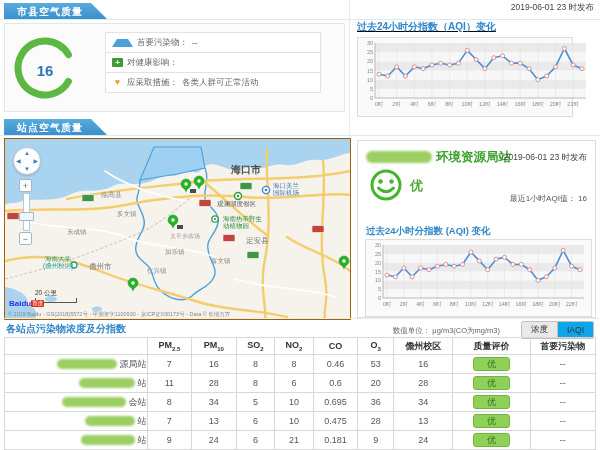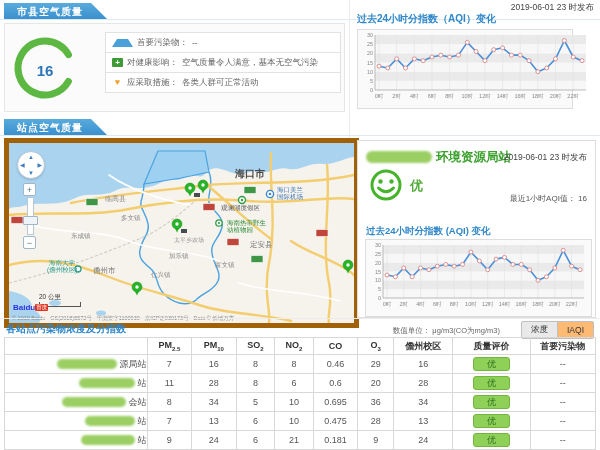--- a/index.html
+++ b/index.html
@@ -9,21 +9,21 @@
   
   .ribbon{position:absolute;left:4px;height:16px;line-height:17px;padding:0 24px 0 13px;
     background:linear-gradient(#58abdc,#3a90ce);color:#fff;font-size:10px;font-weight:bold;
     clip-path:polygon(0 0,calc(100% - 16px) 0,100% 100%,0 100%);letter-spacing:1px;}
   .secline{position:absolute;left:0;right:0;border-top:1px solid #dce9f3;}
 
   
   .city-box{position:absolute;left:4px;top:23px;width:341px;height:89px;background:#fbfbfb;border:1px solid #e6e6e6;box-sizing:border-box;}
   .gauge-num{position:absolute;left:22px;top:38px;width:36px;text-align:center;font-size:15px;font-weight:bold;color:#2a76b8;}
   .gauge-grade{position:absolute;left:104px;top:39px;font-size:12px;font-weight:bold;color:#54ab3a;}
-  .info-list{position:absolute;left:100px;top:9px;width:236px;}
+  .info-list{position:absolute;left:100px;top:9px;width:216px;}
   .info-row{display:flex;align-items:center;height:19px;border:1px solid #e2e2e2;margin-top:-1px;background:#fff;padding:0 6px;font-size:8.5px;color:#666;white-space:nowrap;overflow:hidden;}
   .info-row .lbl{color:#666;margin-right:4px;}
   .ii{width:11px;display:inline-block;margin-right:4px;text-align:center;flex:0 0 11px;}
   .ii-flask{width:0;height:0;border-left:5px solid transparent;border-right:5px solid transparent;border-bottom:8px solid #4aa0d8;}
   .ii-plus{width:9px;height:9px;background:#3f9c35;color:#fff;font-size:8px;line-height:9px;font-weight:bold;border-radius:1px;}
   .ii-heart{color:#f0a232;font-size:9px;line-height:9px;}
 
   
   .pub-date{position:absolute;font-size:8.5px;color:#444;}
   .col-divider{position:absolute;left:349px;top:0;height:318px;border-left:1px solid #ececec;}
@@ -33,39 +33,39 @@
   
   .station-card{position:absolute;left:357px;top:140px;width:239px;height:178px;border:1px solid #ddd;background:#fff;box-sizing:border-box;}
   .blob{display:inline-block;background:#9ccf63;border-radius:7px;filter:blur(1.3px);vertical-align:middle;}
   .st-name{position:absolute;left:8px;top:8px;font-size:12.5px;font-weight:bold;color:#3aa02c;white-space:nowrap;}
   .st-grade{position:absolute;left:52px;top:36px;font-size:13px;font-weight:bold;color:#54ab3a;}
   .st-aqinote{position:absolute;right:8px;top:52px;font-size:8px;color:#555;}
   .st-charttitle{position:absolute;left:8px;top:84px;font-size:9.5px;font-weight:bold;color:#2f87c9;}
   .st-chartbox{position:absolute;left:7px;top:98px;border:1px solid #ddd;background:#fafafa;padding:2px;}
 
   
-  .map-wrap{position:absolute;left:4px;top:138px;width:345px;height:180px;overflow:hidden;border:5px solid #a16207;box-sizing:content-box;background:#f6f3ec;}
+  .map-wrap{position:absolute;left:4px;top:138px;width:345px;height:180px;overflow:hidden;border:1px solid #a16207;box-sizing:content-box;background:#f6f3ec;}
   .map-compass{position:absolute;left:8px;top:8px;width:26px;height:26px;border-radius:50%;background:#fff;border:1px solid #b5c9d8;box-shadow:0 1px 2px rgba(0,0,0,.15);}
   .map-compass span{position:absolute;font-size:6px;color:#3a7fc1;line-height:6px;}
   .cN{left:10px;top:2px;} .cS{left:10px;bottom:2px;} .cW{left:2px;top:10px;} .cE{right:2px;top:10px;}
   .map-zoom{position:absolute;left:14px;top:40px;width:14px;}
   .zbtn{width:13px;height:13px;background:#fff;border:1px solid #9fb7c9;border-radius:2px;font-size:9px;line-height:12px;text-align:center;color:#577;box-sizing:border-box;}
   .ztrack{width:5px;height:36px;margin:1px auto;background:#fff;border:1px solid #b7c9d6;position:relative;}
   .zhandle{position:absolute;left:-5px;top:18px;width:13px;height:7px;background:#eef4f8;border:1px solid #9fb7c9;border-radius:1px;}
   .map-scale{position:absolute;left:30px;bottom:16px;font-size:6.5px;color:#333;}
   .map-scalebar{width:40px;height:4px;border:1px solid #555;border-top:none;}
   .map-logo{position:absolute;left:4px;bottom:11px;font-size:8px;font-weight:bold;color:#2932e1;}
   .map-logo .cn{display:inline-block;background:#e0321e;color:#fff;font-size:5.5px;padding:0 1px;border-radius:1px;vertical-align:1px;font-weight:normal;}
   .map-copy{position:absolute;left:3px;bottom:1px;font-size:5.5px;color:#888;white-space:nowrap;}
 
   
   .tbl-title{position:absolute;left:6px;top:322px;font-size:10px;font-weight:bold;color:#2f87c9;}
   .unit-note{position:absolute;right:100px;top:326px;font-size:7.5px;color:#666;}
   .toggle{position:absolute;right:6px;top:321px;display:flex;}
-  .toggle button{font-size:8.5px;padding:2px 9px;border:1px solid #c0c0c0;background:#fdba74;color:#333;cursor:pointer;font-family:"Liberation Sans",sans-serif;}
+  .toggle button{font-size:8.5px;padding:2px 9px;border:1px solid #c0c0c0;background:#0ea5e9;color:#333;cursor:pointer;font-family:"Liberation Sans",sans-serif;}
   .toggle button.on{background:#e9e9e9;}
   .toggle button:first-child{border-radius:2px 0 0 2px;margin-left:20px;}
   .toggle button:last-child{border-radius:0 2px 2px 0;margin-left:-1px;}
   table.aq{position:absolute;left:4px;top:337px;width:592px;border-collapse:collapse;font-size:9px;color:#555;}
   table.aq th,table.aq td{border:1px solid #d8d8d8;text-align:center;padding:0;height:18px;}
   table.aq th{height:16px;color:#333;font-size:9px;}
   table.aq td.name{text-align:right;margin-top:12px;}
   table.aq sub{font-size:6px;}
   .grade-badge{display:inline-block;background:#8ed058;border:1px solid #74b53f;color:#2f6b1d;font-size:9px;line-height:12px;padding:0 13px;border-radius:3px;}
 </style>
@@ -87,31 +87,30 @@
     <span class="gauge-grade">优</span>
     <div class="info-list">
         <div class="info-row">
           <span class="ii ii-flask"></span>
           <span class="lbl">首要污染物：</span>
           <span>--</span>
         </div>
         <div class="info-row">
           <span class="ii ii-plus">+</span>
           <span class="lbl">对健康影响：</span>
-          <span>空气质量令人满意，基本无空气污染</span>
         </div>
         <div class="info-row">
           <span class="ii ii-heart">♥</span>
           <span class="lbl">应采取措施：</span>
           <span>各类人群可正常活动</span>
         </div>
       </div>
   </div>
 
-  <div style="position:absolute;left:357px;top:12px;width:216px;">
+  <div style="position:absolute;left:357px;top:20px;width:216px;text-decoration:underline;">
     <div class="chart-title">过去24小时分指数（AQI）变化</div>
     <div class="chart-box">
       <svg width="231" height="70">
           <rect x="15" y="48.833333333333336" width="211" height="9.166666666666664" fill="#f7f7f7"></rect>
           <rect x="15" y="39.66666666666667" width="211" height="9.166666666666664" fill="#eaeaea"></rect>
           <rect x="15" y="30.5" width="211" height="9.166666666666671" fill="#f7f7f7"></rect>
           <rect x="15" y="21.333333333333336" width="211" height="9.166666666666664" fill="#eaeaea"></rect>
           <rect x="15" y="12.166666666666664" width="211" height="9.166666666666671" fill="#f7f7f7"></rect>
           <rect x="15" y="3" width="211" height="9.166666666666664" fill="#eaeaea"></rect>
           <line x1="19" y1="3" x2="19" y2="58" stroke="#e0e0e0" stroke-width="0.6"></line>
@@ -397,21 +396,21 @@
         </tr>
       </thead>
     <tbody id="aq-body">
         <tr>
           <td class="name"><span class="blob" style="width: 60px; height: 10px;"></span><span style="margin-left: 3px;">源局站</span></td>
           <td>7</td>
           <td>16</td>
           <td>8</td>
           <td>8</td>
           <td>0.46</td>
-          <td>29</td>
+          <td>53</td>
           <td>16</td>
           <td><span class="grade-badge">优</span></td>
           <td>--</td>
         </tr>
         <tr>
           <td class="name"><span class="blob" style="width: 56px; height: 10px;"></span><span style="margin-left: 3px;">站</span></td>
           <td>11</td>
           <td>28</td>
           <td>8</td>
           <td>6</td>

